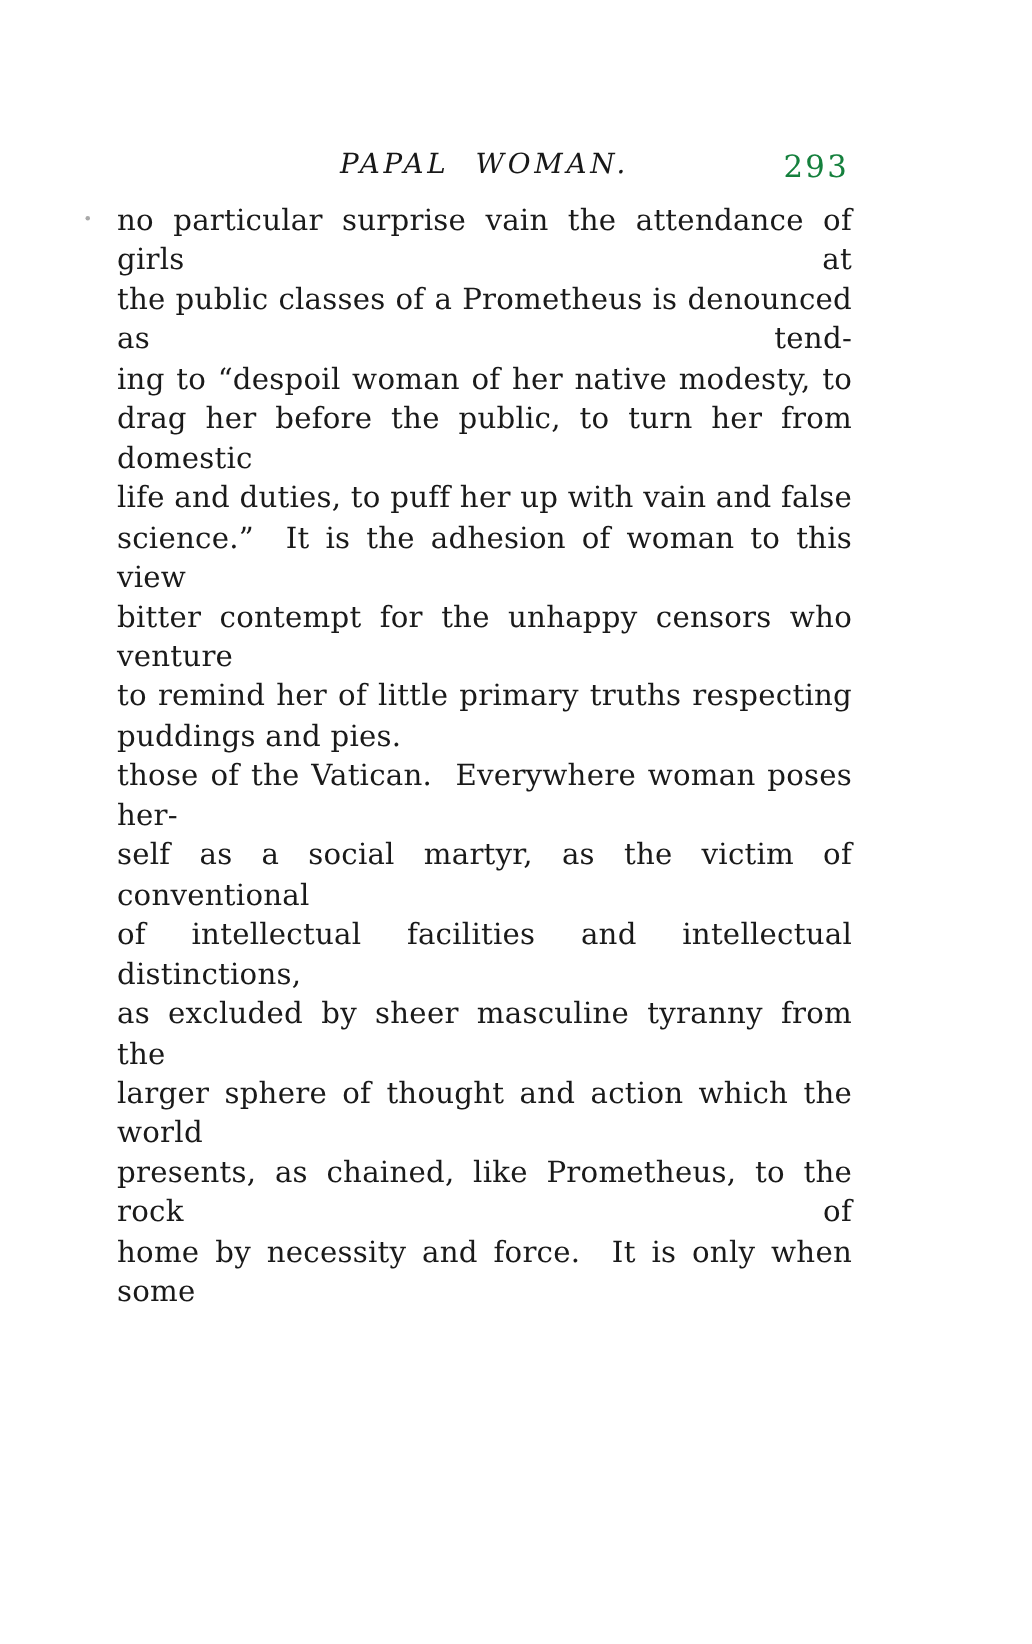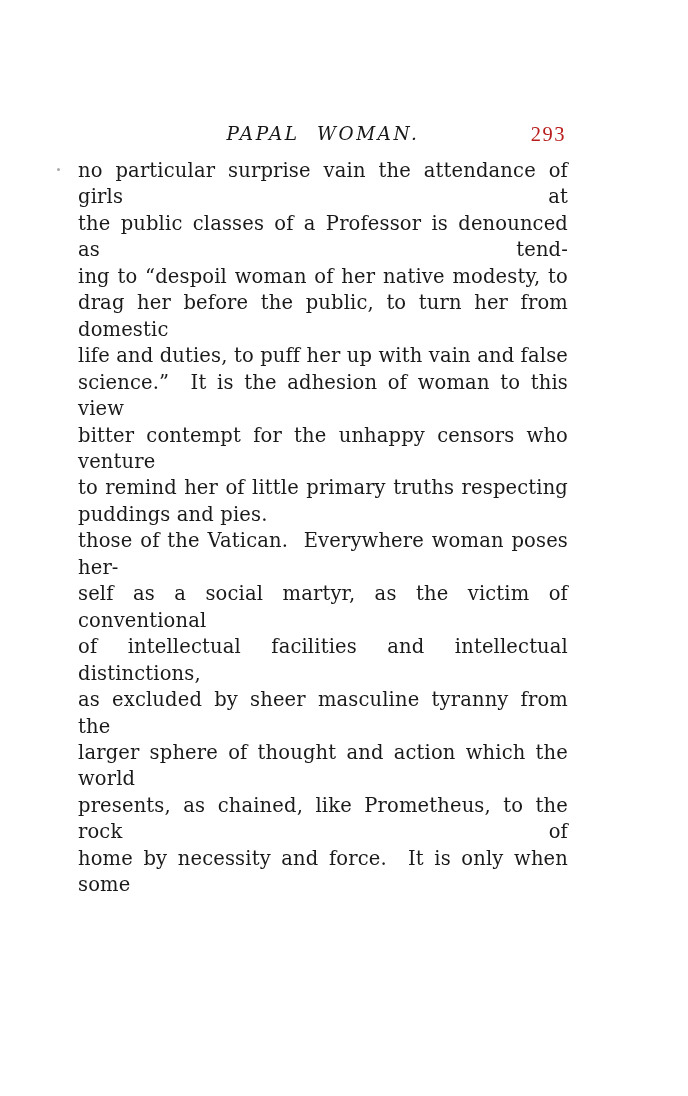--- a/index.html
+++ b/index.html
@@ -8,21 +8,20 @@
     background: #ffffff;
   }
   .page {
     position: relative;
     width: 688px;
     height: 912px;
     background: #ffffff;
     overflow: hidden;
     font-family: "DejaVu Serif", "Liberation Serif", serif;
     color: #161616;
-    margin-top: 24px;
   }
   .running-head {
     position: absolute;
     left: 78px;
     top: 99px;
     width: 490px;
     height: 26px;
   }
   .running-head .title {
     display: block;
@@ -32,22 +31,21 @@
     letter-spacing: 2.5px;
     word-spacing: 9px;
     color: #181818;
   }
   .running-head .pagenum {
     position: absolute;
     right: 2px;
     top: 0px;
     font-size: 20.5px;
     letter-spacing: 1.5px;
-    color: #b91c1c;
-    font-family: Liberation Serif, serif;
+    color: #15803d;
   }
   .text-block {
     position: absolute;
     left: 78px;
     top: 134px;
     width: 490px;
     font-size: 19.5px;
     line-height: 26.45px;
     letter-spacing: 0.15px;
     color: #1a1a1a;
@@ -80,21 +78,21 @@
   <div class="running-head">
     <span class="title">PAPAL WOMAN.</span>
     <span class="pagenum">293</span>
   </div>
 
   <div class="speck"></div>
 
   <div class="text-block">
 
   <div class="line justify">no particular surprise vain the attendance of girls at</div>
-      <div class="line justify">the public classes of a Professor is denounced as tend-</div>
+      <div class="line justify">the public classes of a Prometheus is denounced as tend-</div>
       <div class="line justify">ing to “despoil woman of her native modesty, to</div>
       <div class="line justify">drag her before the public, to turn her from domestic</div>
       <div class="line justify">life and duties, to puff her up with vain and false</div>
       <div class="line justify">science.”  It is the adhesion of woman to this view</div>
       <div class="line justify">bitter contempt for the unhappy censors who venture</div>
       <div class="line justify">to remind her of little primary truths respecting</div>
       <div class="line">puddings and pies.</div>
       <div class="line justify">those of the Vatican.  Everywhere woman poses her-</div>
       <div class="line justify">self as a social martyr, as the victim of conventional</div>
       <div class="line justify">of intellectual facilities and intellectual distinctions,</div>

